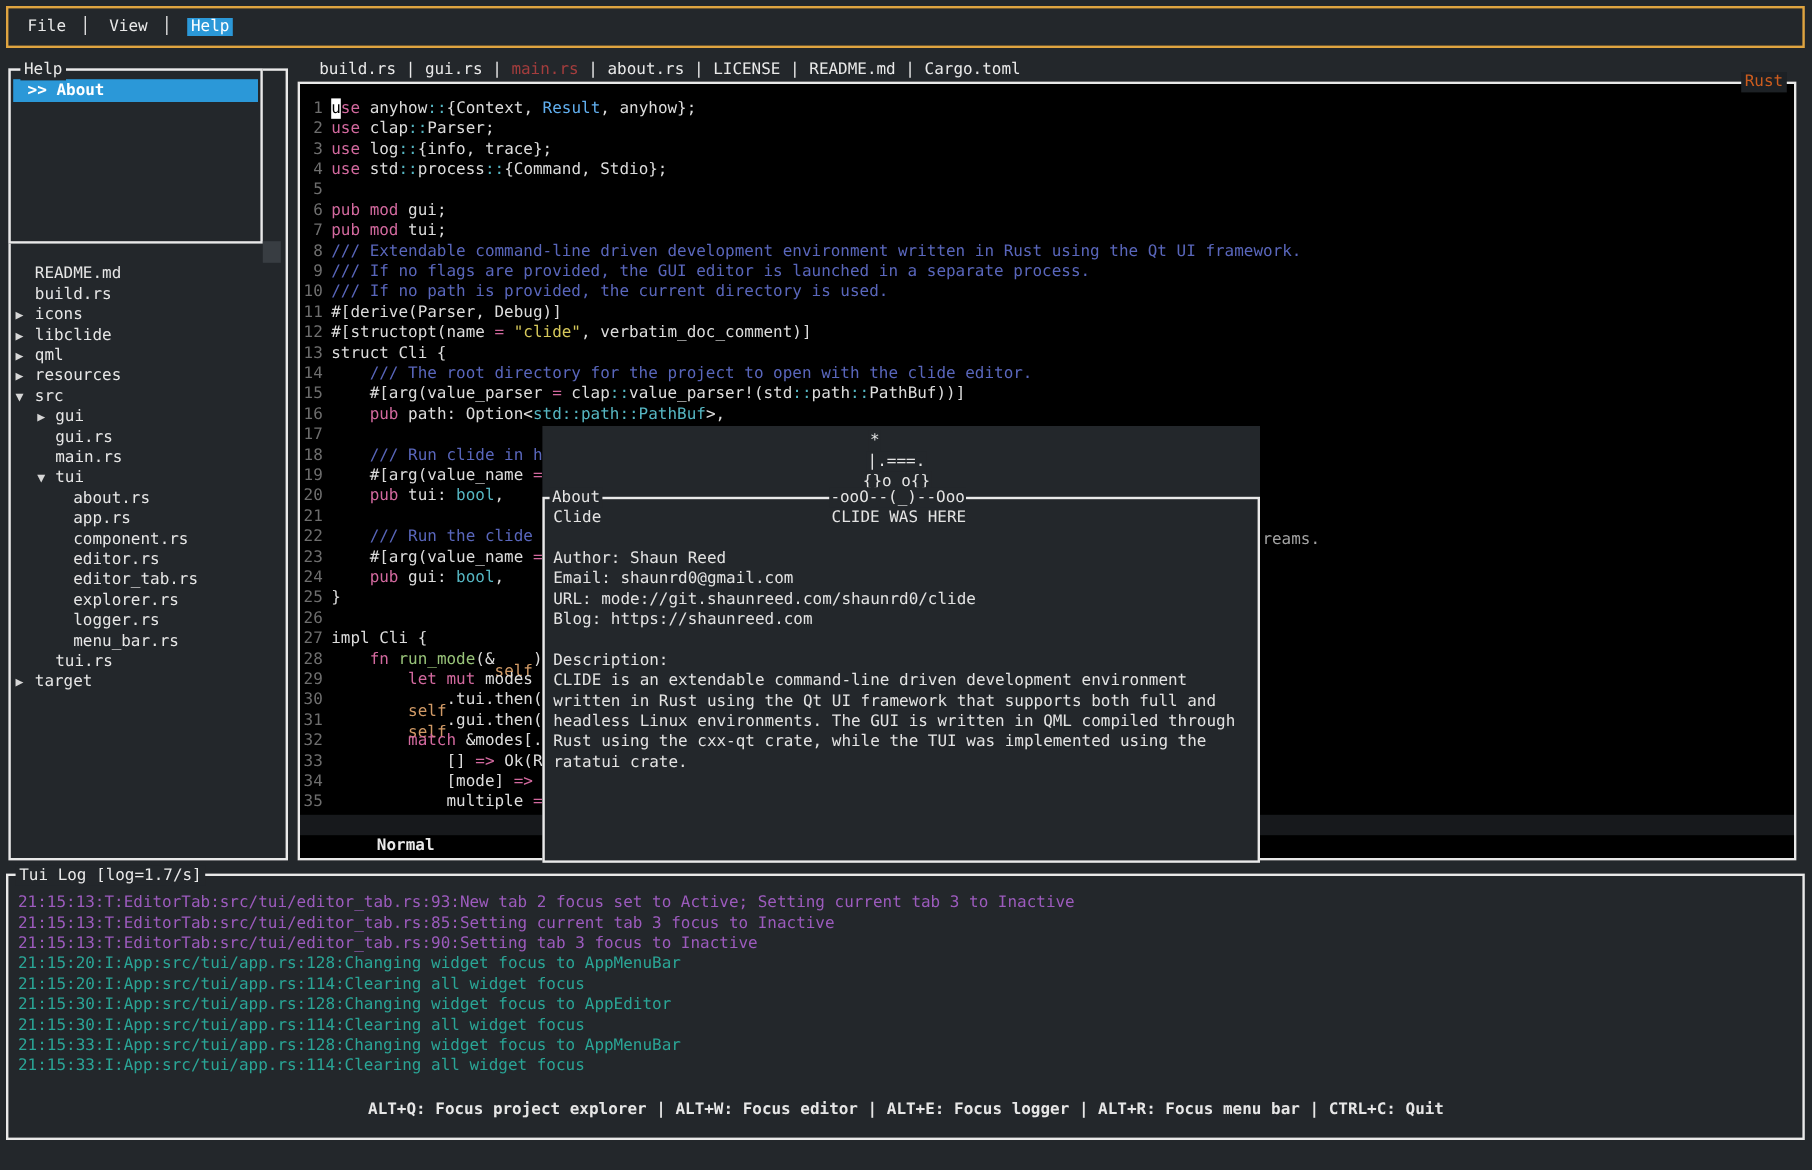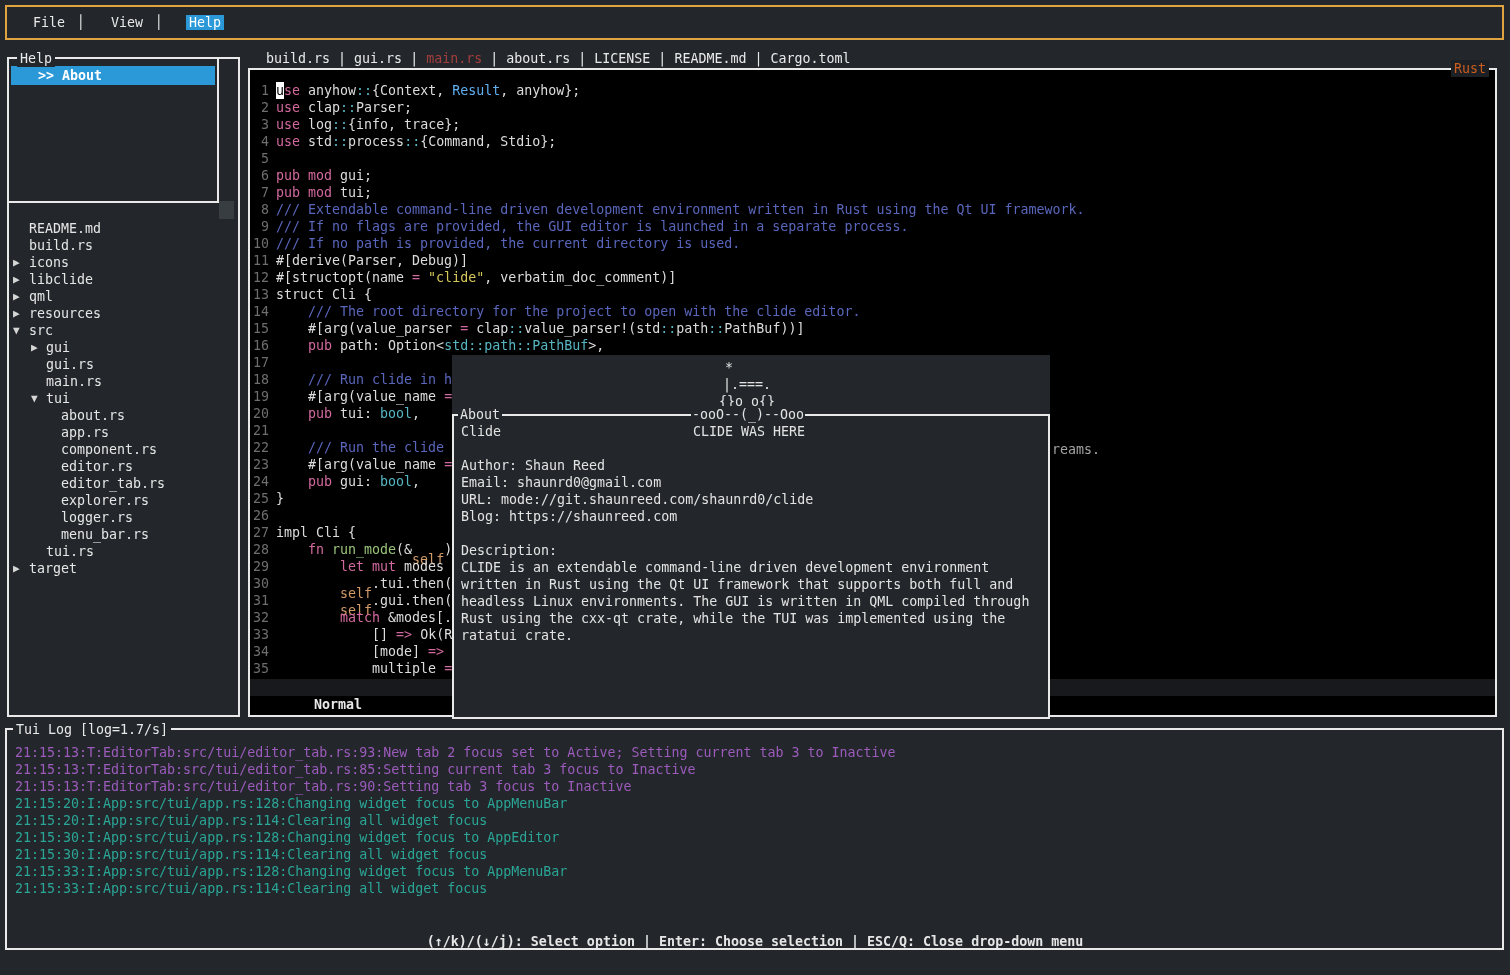--- a/index.html
+++ b/index.html
@@ -8,36 +8,36 @@
     position:relative; width:1510px; height:975px; overflow:hidden;
     background:#23272b; color:#dcdcdc;
     font-family:"DejaVu Sans Mono", monospace;
     font-size:13.3px; line-height:17px; white-space:pre;
   }
   
   .menubar {
     position:absolute; left:5px; top:5px; width:1499px; height:35px;
     border:2px solid #dfa440; display:flex; align-items:center;
   }
-  .menu-item { margin-left:23px; color:#e9e9e9; padding:0 3px; }
+  .menu-item { margin-left:13px; color:#e9e9e9; padding:0 3px; }
   .menu-item.active { background:#2b98d8; color:#ffffff; }
   .menu-sep { margin-left:9px; color:#e9e9e9; }
   
   .help-dd {
     position:absolute; left:7px; top:57px; width:212px; height:146px;
     border:2px solid #e9e9e9; background:#23272b; z-index:40;
   }
   .panel-title {
     position:absolute; left:8px; top:-9px; background:#23272b;
     padding:0 3px; color:#e9e9e9; z-index:2;
   }
   .dd-option {
     position:absolute; left:2px; right:2px; top:7px; height:19px;
     background:#2b98d8; color:#ffffff; font-weight:bold;
-    padding-left:27px; line-height:19px;
+    padding-left:12px; line-height:19px;
   }
   .scroll-thumb {
     position:absolute; left:219px; top:201px; width:15px; height:18px;
     background:#383d42; z-index:41;
   }
   
   .explorer {
     position:absolute; left:7px; top:57px; width:233px; height:660px;
     border:2px solid #e9e9e9; background:#23272b; z-index:10;
   }
@@ -156,15 +156,15 @@
     <div id="about-desc"><span class="popup-row" style="top: 204px;">CLIDE is an extendable command-line driven development environment</span><span class="popup-row" style="top: 221px;">written in Rust using the Qt UI framework that supports both full and</span><span class="popup-row" style="top: 238px;">headless Linux environments. The GUI is written in QML compiled through</span><span class="popup-row" style="top: 255px;">Rust using the cxx-qt crate, while the TUI was implemented using the</span><span class="popup-row" style="top: 272px;">ratatui crate.</span></div>
   </div>
 
   
   <div class="logpanel">
     <span class="panel-title" style="left:6px">Tui Log [log=1.7/s]</span>
     <div id="log-lines"><div class="log-line lv-t" style="top: 14px;">21:15:13:T:EditorTab:src/tui/editor_tab.rs:93:New tab 2 focus set to Active; Setting current tab 3 to Inactive</div><div class="log-line lv-t" style="top: 31px;">21:15:13:T:EditorTab:src/tui/editor_tab.rs:85:Setting current tab 3 focus to Inactive</div><div class="log-line lv-t" style="top: 48px;">21:15:13:T:EditorTab:src/tui/editor_tab.rs:90:Setting tab 3 focus to Inactive</div><div class="log-line lv-i" style="top: 65px;">21:15:20:I:App:src/tui/app.rs:128:Changing widget focus to AppMenuBar</div><div class="log-line lv-i" style="top: 82px;">21:15:20:I:App:src/tui/app.rs:114:Clearing all widget focus</div><div class="log-line lv-i" style="top: 99px;">21:15:30:I:App:src/tui/app.rs:128:Changing widget focus to AppEditor</div><div class="log-line lv-i" style="top: 116px;">21:15:30:I:App:src/tui/app.rs:114:Clearing all widget focus</div><div class="log-line lv-i" style="top: 133px;">21:15:33:I:App:src/tui/app.rs:128:Changing widget focus to AppMenuBar</div><div class="log-line lv-i" style="top: 150px;">21:15:33:I:App:src/tui/app.rs:114:Clearing all widget focus</div></div>
   </div>
 
   
-  <div class="helpbar-line helpbar-2">(↑/k)/(↓/j): Select option | Enter: Choose selection | ESC/Q: Close drop-down menu</div>
+  <div class="helpbar-line helpbar-1">ALT+Q: Focus project explorer | ALT+W: Focus editor | ALT+E: Focus logger | ALT+R: Focus menu bar | CTRL+C: Quit</div>
 
 </div>
 
 </body></html>

